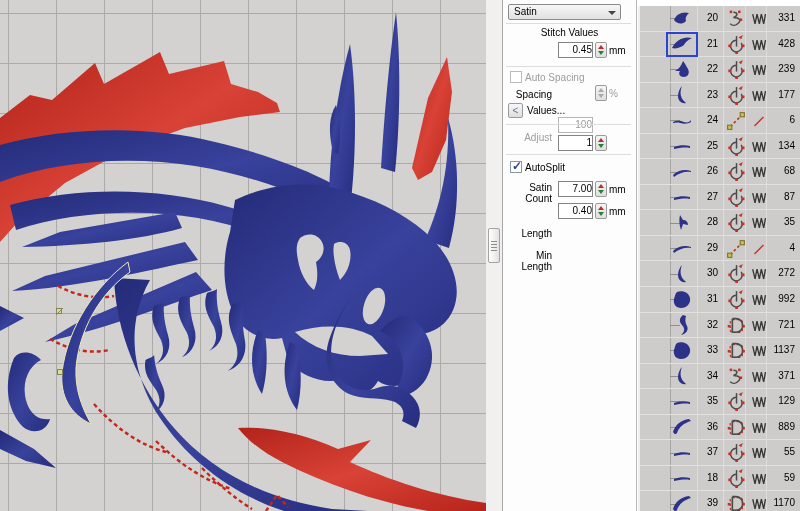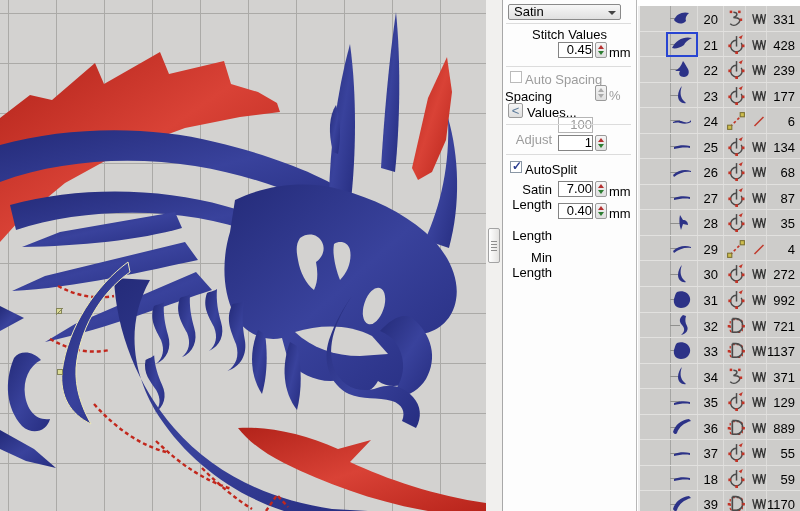--- a/index.html
+++ b/index.html
@@ -1,18 +1,18 @@
 <!DOCTYPE html>
 <html><head>
 <meta charset="utf-8">
 <style>
   * { margin:0; padding:0; box-sizing:border-box; }
   body { font-family:"Liberation Sans", sans-serif; background:#888; }
   .app { position:relative; width:800px; height:511px; overflow:hidden; background:#fff;
-         font-size:13px; color:#000; }
+         font-size:10px; color:#000; }
 
   
   .canvas { position:absolute; left:0; top:0; width:486px; height:511px; background:#d3d2d0; }
   .canvas svg { position:absolute; left:0; top:0; }
   .node-handle { position:absolute; width:6px; height:6px; background:#dcdc96;
                  border:1px solid #84845a; z-index:5; }
   .node-handle.h1::after { content:""; position:absolute; left:-1px; top:-1px; width:7px; height:7px;
                  background:linear-gradient(135deg, transparent 45%, #84845a 45%, #84845a 55%, transparent 55%); }
 
   
@@ -205,21 +205,21 @@
     <div class="p-label dis-label" style="left:1px; top:88px">Adjust</div>
     <div class="p-input dis" style="top:85px">100</div>
     <div class="spin dis" style="top:85px"></div>
     <div class="p-unit dis-label" style="top:88px">%</div>
 
     <div class="btn-chevron">&lt;</div>
     <div style="position:absolute; left:24px; top:105px">Values...</div>
 
     <div class="sep" style="top:124px"></div>
 
-    <div class="p-label" style="left:1px; top:138px">Satin Length</div>
+    <div class="p-label" style="left:1px; top:138px">Satin Count</div>
     <div class="p-input" style="top:135px">1</div>
     <div class="spin" style="top:135px"></div>
 
     <div class="sep" style="top:154px"></div>
 
     <div class="chk on" style="top:161px" id="chk-autosplit"></div>
     <div class="chk-label" style="top:162px">AutoSplit</div>
 
     <div class="p-label" style="left:1px; top:184px">Length</div>
     <div class="p-input" style="top:181px">7.00</div>

